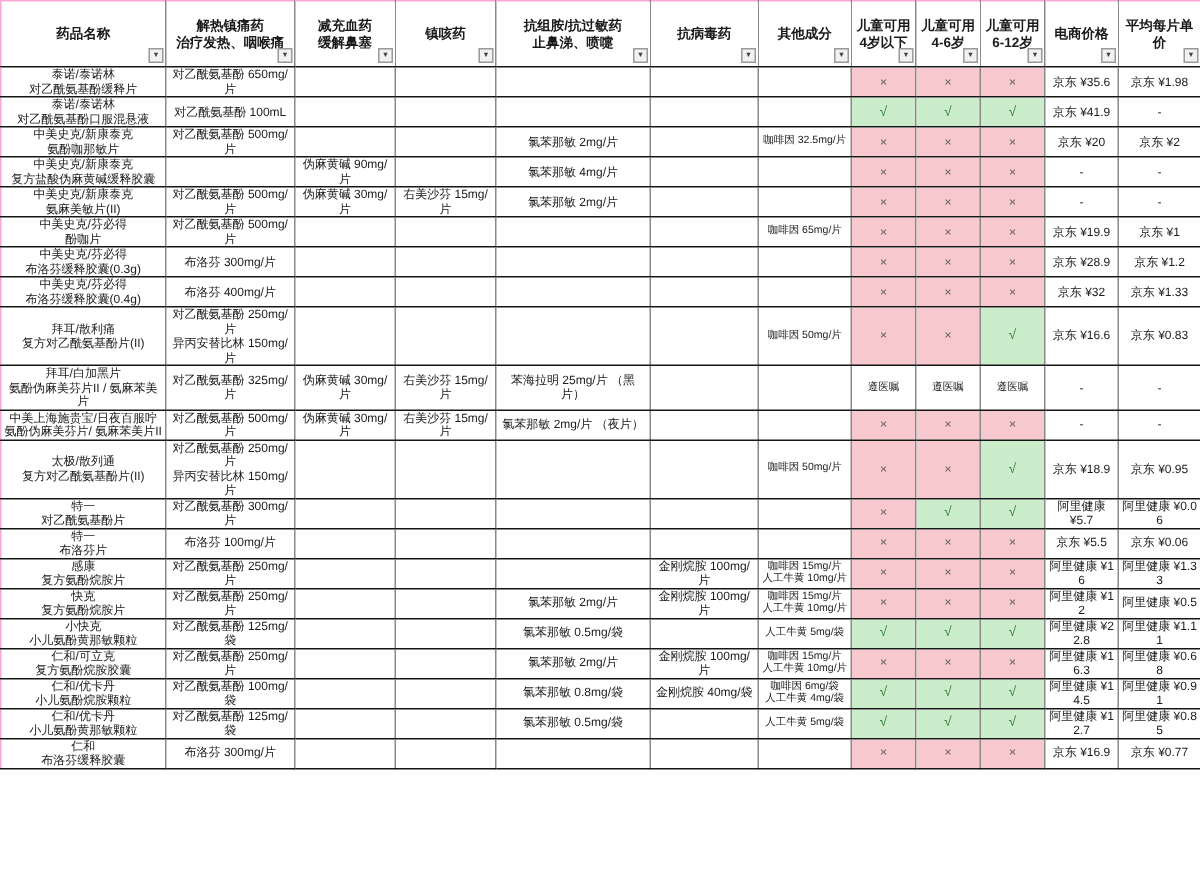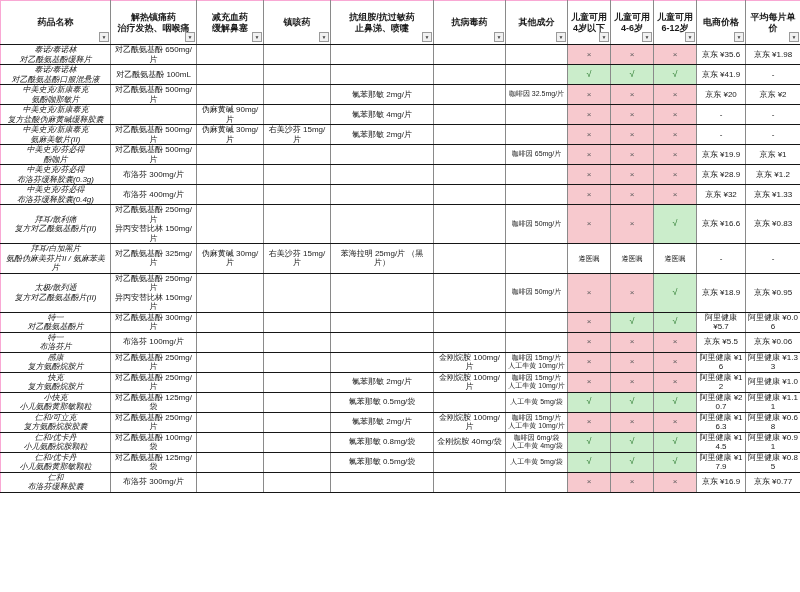--- a/index.html
+++ b/index.html
@@ -10,21 +10,21 @@
   table{border-collapse:collapse;table-layout:fixed;width:800px;border:1px solid #f9a8d4;}
   th,td{
     border-right:1px solid #8a8a8a;border-bottom:1px solid #161616;
     padding:0 2px;text-align:center;vertical-align:middle;overflow:hidden;
     white-space:pre-line;word-break:break-all;
   }
   th{font-weight:bold;font-size:9px;line-height:11px;position:relative;background:#ffffff;}
   thead tr{height:44px;}
   tbody tr{height:18px;}
   td{font-size:8px;line-height:9.5px;}
-  td.c-name{font-size:8px;font-style:italic;}
+  td.c-name{font-size:8px;}
   td.c-other{font-size:7px;line-height:8.5px;}
   td.c-age{font-size:8px;}
   .bg-no{background:#f7c9ce;}
   .bg-yes{background:#cbedcb;}
   .cross{color:#5a5a5a;font-size:8px;}
   .check{color:#2e7d32;font-size:9px;}
   .consult{font-size:7px;color:#222;}
   .filter{
     position:absolute;right:1px;bottom:2px;width:10px;height:10px;
     border:1px solid #9a9a9a;background:#f1f1f1;box-sizing:border-box;
@@ -218,20 +218,35 @@
         <td class="c-ing">苯海拉明 25mg/片 （黑片）</td>
         <td class="c-ing"></td>
         <td class="c-other"></td>
         <td class="c-age bg-plain"><span class="consult">遵医嘱</span></td>
         <td class="c-age bg-plain"><span class="consult">遵医嘱</span></td>
         <td class="c-age bg-plain"><span class="consult">遵医嘱</span></td>
         <td class="c-price">-</td>
         <td class="c-price">-</td>
       </tr>
       <tr>
+        <td class="c-name">中美上海施贵宝/日夜百服咛
+氨酚伪麻美芬片/ 氨麻苯美片II</td>
+        <td class="c-ing">对乙酰氨基酚 500mg/片</td>
+        <td class="c-ing">伪麻黄碱 30mg/片</td>
+        <td class="c-ing">右美沙芬 15mg/片</td>
+        <td class="c-ing">氯苯那敏 2mg/片 （夜片）</td>
+        <td class="c-ing"></td>
+        <td class="c-other"></td>
+        <td class="c-age bg-no"><span class="cross">×</span></td>
+        <td class="c-age bg-no"><span class="cross">×</span></td>
+        <td class="c-age bg-no"><span class="cross">×</span></td>
+        <td class="c-price">-</td>
+        <td class="c-price">-</td>
+      </tr>
+      <tr>
         <td class="c-name">太极/散列通
 复方对乙酰氨基酚片(II)</td>
         <td class="c-ing">对乙酰氨基酚 250mg/片
 异丙安替比林 150mg/片</td>
         <td class="c-ing"></td>
         <td class="c-ing"></td>
         <td class="c-ing"></td>
         <td class="c-ing"></td>
         <td class="c-other">咖啡因 50mg/片</td>
         <td class="c-age bg-no"><span class="cross">×</span></td>
@@ -293,35 +308,35 @@
         <td class="c-ing"></td>
         <td class="c-ing"></td>
         <td class="c-ing">氯苯那敏 2mg/片</td>
         <td class="c-ing">金刚烷胺 100mg/片</td>
         <td class="c-other">咖啡因 15mg/片
 人工牛黄 10mg/片</td>
         <td class="c-age bg-no"><span class="cross">×</span></td>
         <td class="c-age bg-no"><span class="cross">×</span></td>
         <td class="c-age bg-no"><span class="cross">×</span></td>
         <td class="c-price">阿里健康 ¥12</td>
-        <td class="c-price">阿里健康 ¥1.0</td>
+        <td class="c-price">阿里健康 ¥0.5</td>
       </tr>
       <tr>
         <td class="c-name">小快克
 小儿氨酚黄那敏颗粒</td>
         <td class="c-ing">对乙酰氨基酚 125mg/袋</td>
         <td class="c-ing"></td>
         <td class="c-ing"></td>
         <td class="c-ing">氯苯那敏 0.5mg/袋</td>
         <td class="c-ing"></td>
         <td class="c-other">人工牛黄 5mg/袋</td>
         <td class="c-age bg-yes"><span class="check">√</span></td>
         <td class="c-age bg-yes"><span class="check">√</span></td>
         <td class="c-age bg-yes"><span class="check">√</span></td>
-        <td class="c-price">阿里健康 ¥20.7</td>
+        <td class="c-price">阿里健康 ¥22.8</td>
         <td class="c-price">阿里健康 ¥1.11</td>
       </tr>
       <tr>
         <td class="c-name">仁和/可立克
 复方氨酚烷胺胶囊</td>
         <td class="c-ing">对乙酰氨基酚 250mg/片</td>
         <td class="c-ing"></td>
         <td class="c-ing"></td>
         <td class="c-ing">氯苯那敏 2mg/片</td>
         <td class="c-ing">金刚烷胺 100mg/片</td>
@@ -354,21 +369,21 @@
 小儿氨酚黄那敏颗粒</td>
         <td class="c-ing">对乙酰氨基酚 125mg/袋</td>
         <td class="c-ing"></td>
         <td class="c-ing"></td>
         <td class="c-ing">氯苯那敏 0.5mg/袋</td>
         <td class="c-ing"></td>
         <td class="c-other">人工牛黄 5mg/袋</td>
         <td class="c-age bg-yes"><span class="check">√</span></td>
         <td class="c-age bg-yes"><span class="check">√</span></td>
         <td class="c-age bg-yes"><span class="check">√</span></td>
-        <td class="c-price">阿里健康 ¥17.9</td>
+        <td class="c-price">阿里健康 ¥12.7</td>
         <td class="c-price">阿里健康 ¥0.85</td>
       </tr>
       <tr>
         <td class="c-name">仁和
 布洛芬缓释胶囊</td>
         <td class="c-ing">布洛芬 300mg/片</td>
         <td class="c-ing"></td>
         <td class="c-ing"></td>
         <td class="c-ing"></td>
         <td class="c-ing"></td>

